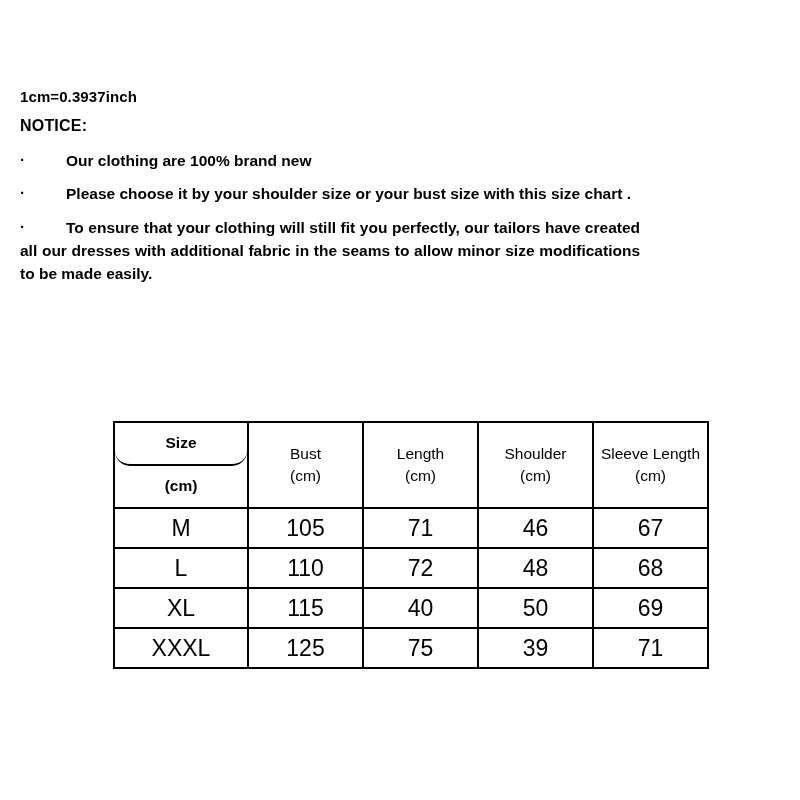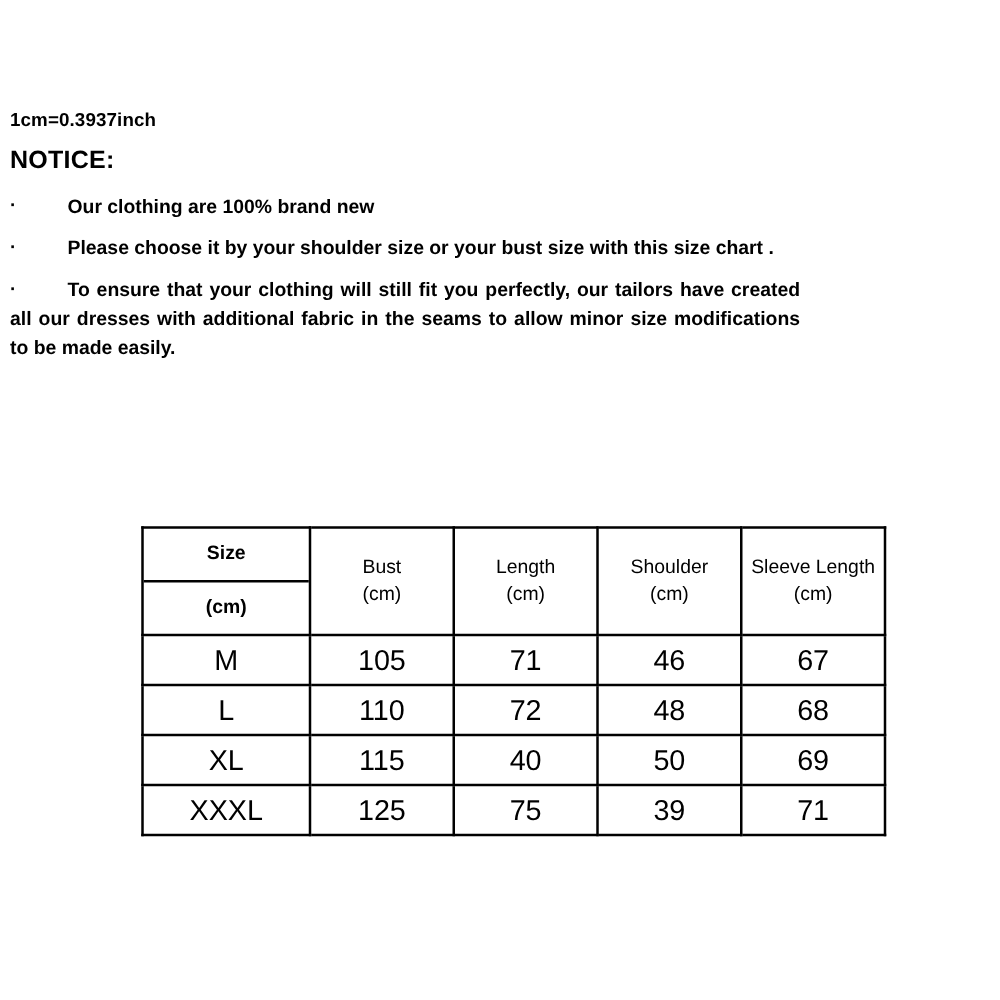--- a/index.html
+++ b/index.html
@@ -12,30 +12,30 @@
     background: #ffffff;
     font-family: "Liberation Sans", sans-serif;
     color: #000000;
     overflow: hidden;
   }
   .page {
     position: relative;
     width: 656px;
     height: 800px;
     box-sizing: border-box;
-    padding: 88px 16px 0 8px;
+    padding: 88px 16px 0 20px;
   }
   .conv-line {
     font-size: 15px;
     font-weight: 600;
     letter-spacing: 0.1px;
     margin: 0 0 12px 0;
   }
   .notice-title {
-    font-size: 20px;
+    font-size: 16px;
     font-weight: 700;
     margin: 0 0 14px 0;
     letter-spacing: 0.2px;
   }
   .bullet-row {
     display: block;
     font-size: 15.5px;
     font-weight: 600;
     line-height: 1.5;
     margin: 0 0 10px 0;
@@ -90,20 +90,21 @@
     height: 84px;
   }
   .size-head-top {
     flex: 1 1 50%;
     display: flex;
     align-items: center;
     justify-content: center;
     border-bottom: 2px solid #000000;
     font-size: 15.5px;
     font-weight: 600;
+    border-radius: 15px;
   }
   .size-head-bottom {
     flex: 1 1 50%;
     display: flex;
     align-items: center;
     justify-content: center;
     font-size: 15.5px;
     font-weight: 600;
   }
   tbody td {

